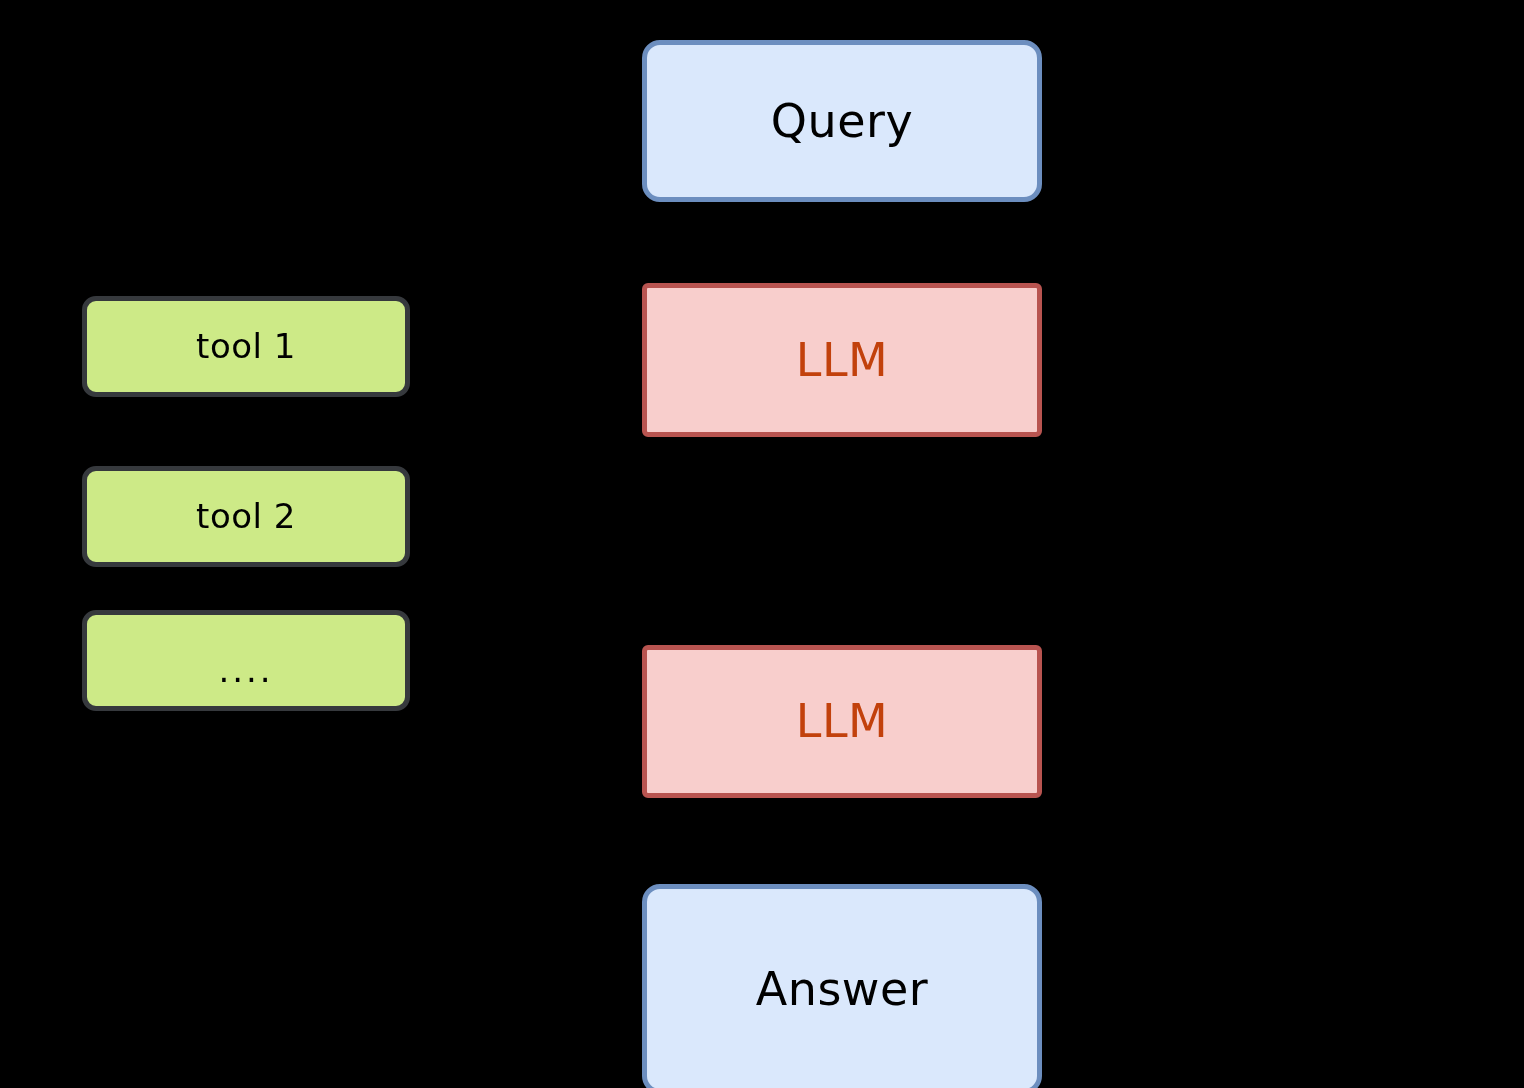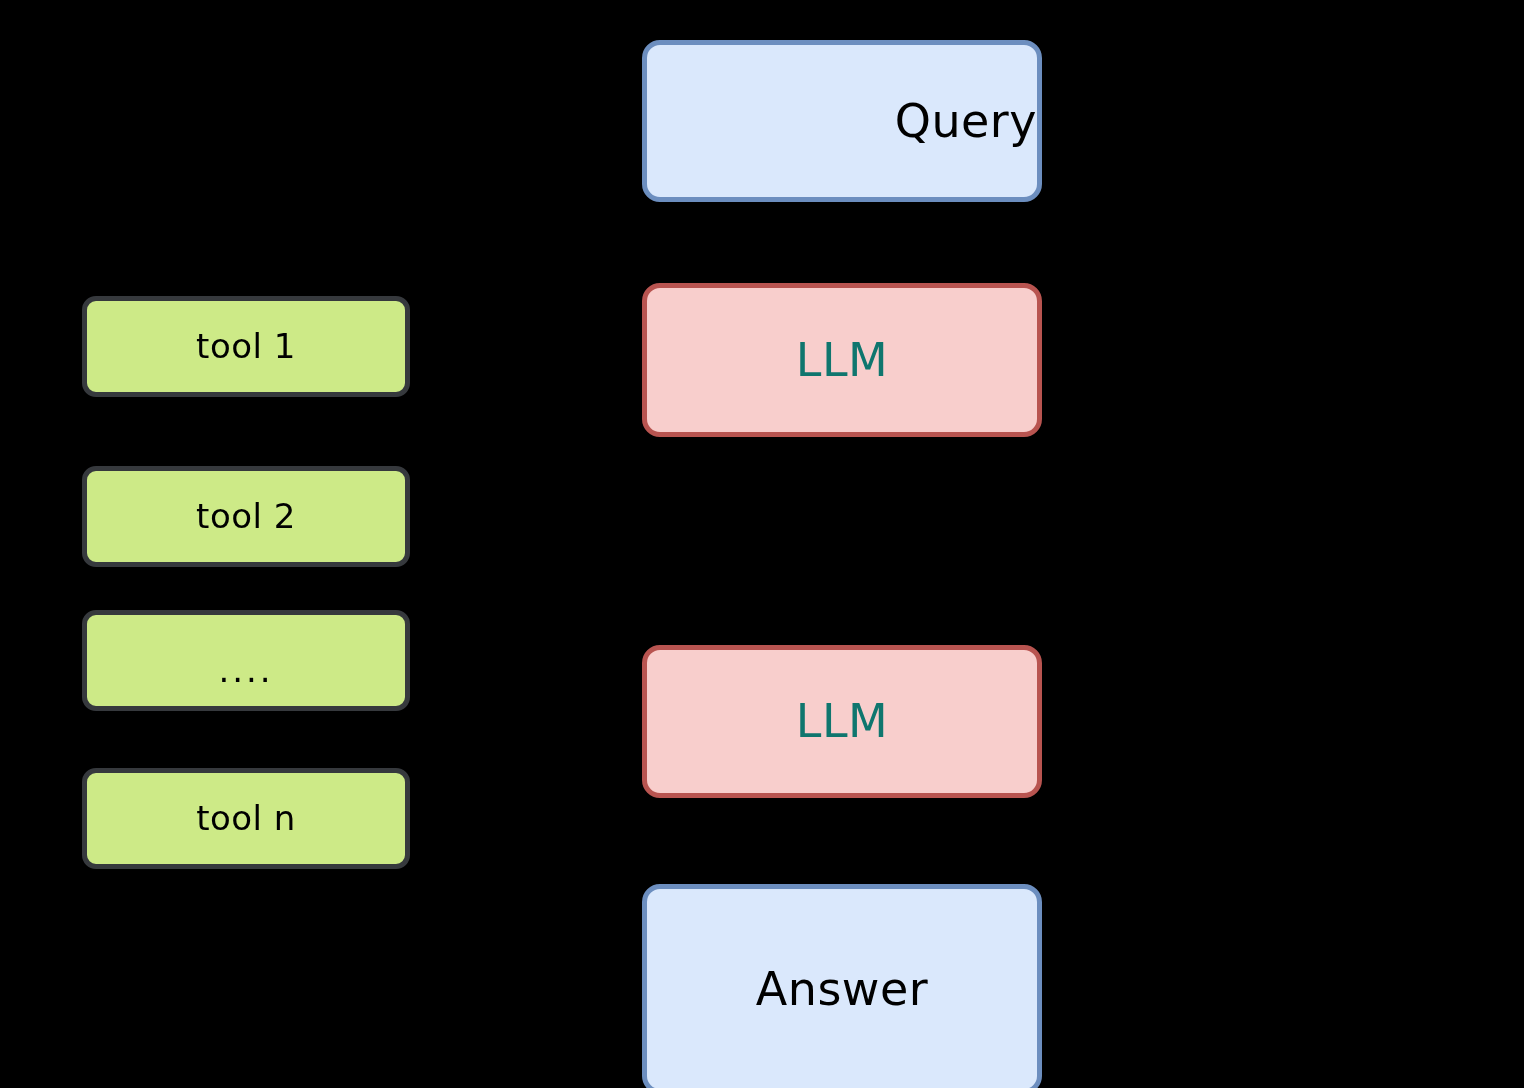--- a/index.html
+++ b/index.html
@@ -72,26 +72,26 @@
     border-width: 5px;
     border-radius: 18px;
     color: #000000;
     font-size: 46px;
   }
 
   .node--llm {
     background: #f8cecc;
     border-color: #b85450;
     border-width: 5px;
-    border-radius: 18px;
-    color: #0f766e;
+    border-radius: 6px;
+    color: #c2410c;
     font-size: 46px;
   }
 
-  .query  { top: 40px;  height: 162px; justify-content: flex-end; }
+  .query  { top: 40px;  height: 162px; }
   .llm-1  { top: 283px; height: 154px; }
   .llm-2  { top: 645px; height: 153px; }
   .answer { top: 884px; height: 210px; text-align: right; }
 </style>
 </head>
 <body>
 
 <div id="canvas">
 
   <div class="node node--tool tool-1">
@@ -99,23 +99,20 @@
   </div>
 
   <div class="node node--tool tool-2">
     <span class="node-label">tool 2</span>
   </div>
 
   <div class="node node--tool node--dots tool-dots">
     <span class="node-label">....</span>
   </div>
 
-  <div class="node node--tool tool-n">
-    <span class="node-label">tool n</span>
-  </div>
 
   <div class="node node--pipe node--query query">
     <span class="node-label">Query</span>
   </div>
 
   <div class="node node--pipe node--llm llm-1">
     <span class="node-label">LLM</span>
   </div>
 
   <div class="node node--pipe node--llm llm-2">

